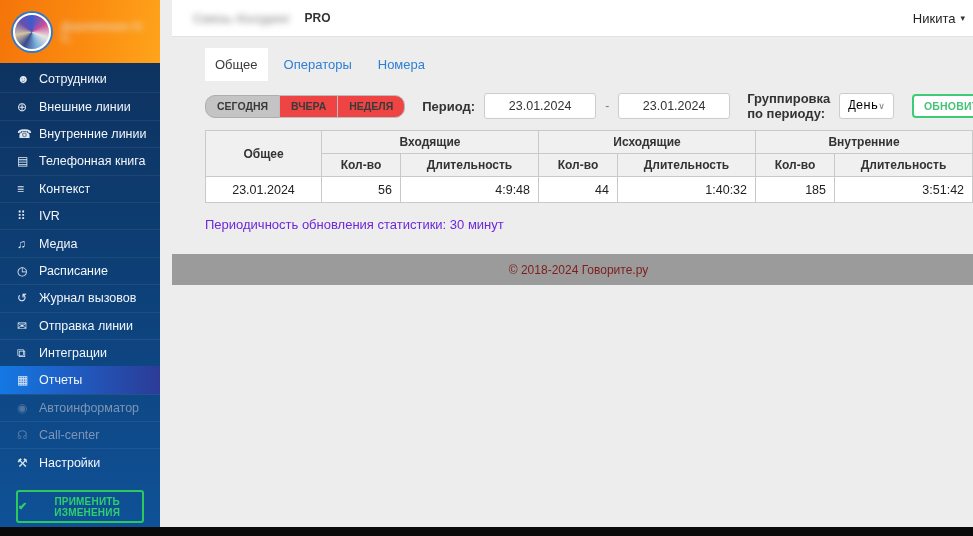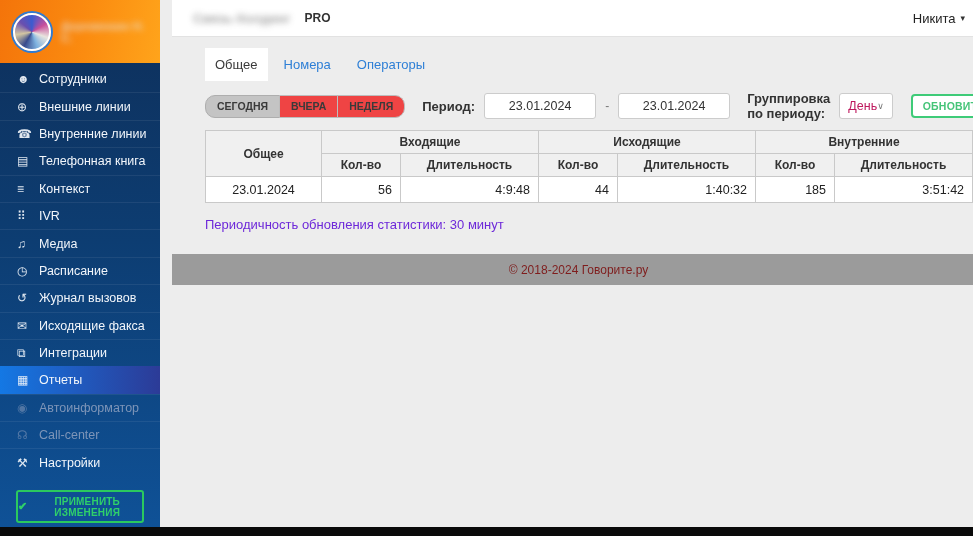--- a/index.html
+++ b/index.html
@@ -64,21 +64,21 @@
   .range-btn:first-child { border-radius:10px 0 0 10px; margin-left:0; }
   .range-btn:last-child { border-radius:0 10px 10px 0; }
   .range-btn.active { background:#c4c4c4; border-color:#aeaeae; }
 
   .filter-label { font-size:13px; font-weight:700; color:#333; margin-left:17px; }
   .date-input { width:112px; height:26px; margin-left:9px; border:1px solid #ccc; border-radius:3px;
     background:#fff; text-align:center; font-size:12.5px; color:#333; font-family:"Liberation Sans", sans-serif; }
   .date-sep { margin-left:9px; color:#777; font-size:12px; }
   .select { width:96px; height:26px; margin-left:9px; border:1px solid #ccc; border-radius:3px;
     background:#fff; display:flex; align-items:center; padding:0 8px; cursor:pointer; }
-  .select-value { font-size:12.5px; color:#be185d; flex:1; }
+  .select-value { font-size:12.5px; color:#000000; flex:1;font-family:Liberation Mono, monospace; }
   .select-chevron { font-size:9px; color:#777; }
 
   .green-btn { height:24px; border:2px solid #3ecb78; border-radius:4px; background:#fff;
     color:#45c478; font-size:10.5px; font-weight:700; padding:0 10px; cursor:pointer;
     display:flex; align-items:center; gap:4px; letter-spacing:.2px; font-family:"Liberation Sans", sans-serif; }
   .refresh-btn { margin-left:18px; }
 
   
   .stats-table { margin-top:11px; border-collapse:collapse; table-layout:fixed; width:767px; }
   .stats-table th { background:#f0f0f0; border:1px solid #c9c9c9; font-size:12px; font-weight:700;
@@ -140,21 +140,21 @@
       <div class="nav-item">
         <span class="nav-icon">◷</span>
         <span>Расписание</span>
       </div>
       <div class="nav-item">
         <span class="nav-icon">↺</span>
         <span>Журнал вызовов</span>
       </div>
       <div class="nav-item">
         <span class="nav-icon">✉</span>
-        <span>Исходящие факса</span>
+        <span>Отправка линии</span>
       </div>
       <div class="nav-item">
         <span class="nav-icon">⧉</span>
         <span>Интеграции</span>
       </div>
       <div class="nav-item active">
         <span class="nav-icon">▦</span>
         <span>Отчеты</span>
       </div>
       <div class="nav-item disabled">
@@ -186,22 +186,22 @@
         <span>Никита</span>
         <span class="user-caret">▾</span>
       </div>
     </div>
 
     <div class="content-wrap">
       <div class="content">
 
         <div class="tabs">
           <div class="tab active">Общее</div>
+          <div class="tab">Операторы</div>
           <div class="tab">Номера</div>
-          <div class="tab">Операторы</div>
         </div>
 
         <div class="filter-row">
           <div class="range-group">
             <button class="range-btn active">СЕГОДНЯ</button>
             <button class="range-btn">ВЧЕРА</button>
             <button class="range-btn">НЕДЕЛЯ</button>
           </div>
 
           <span class="filter-label">Период:</span>

